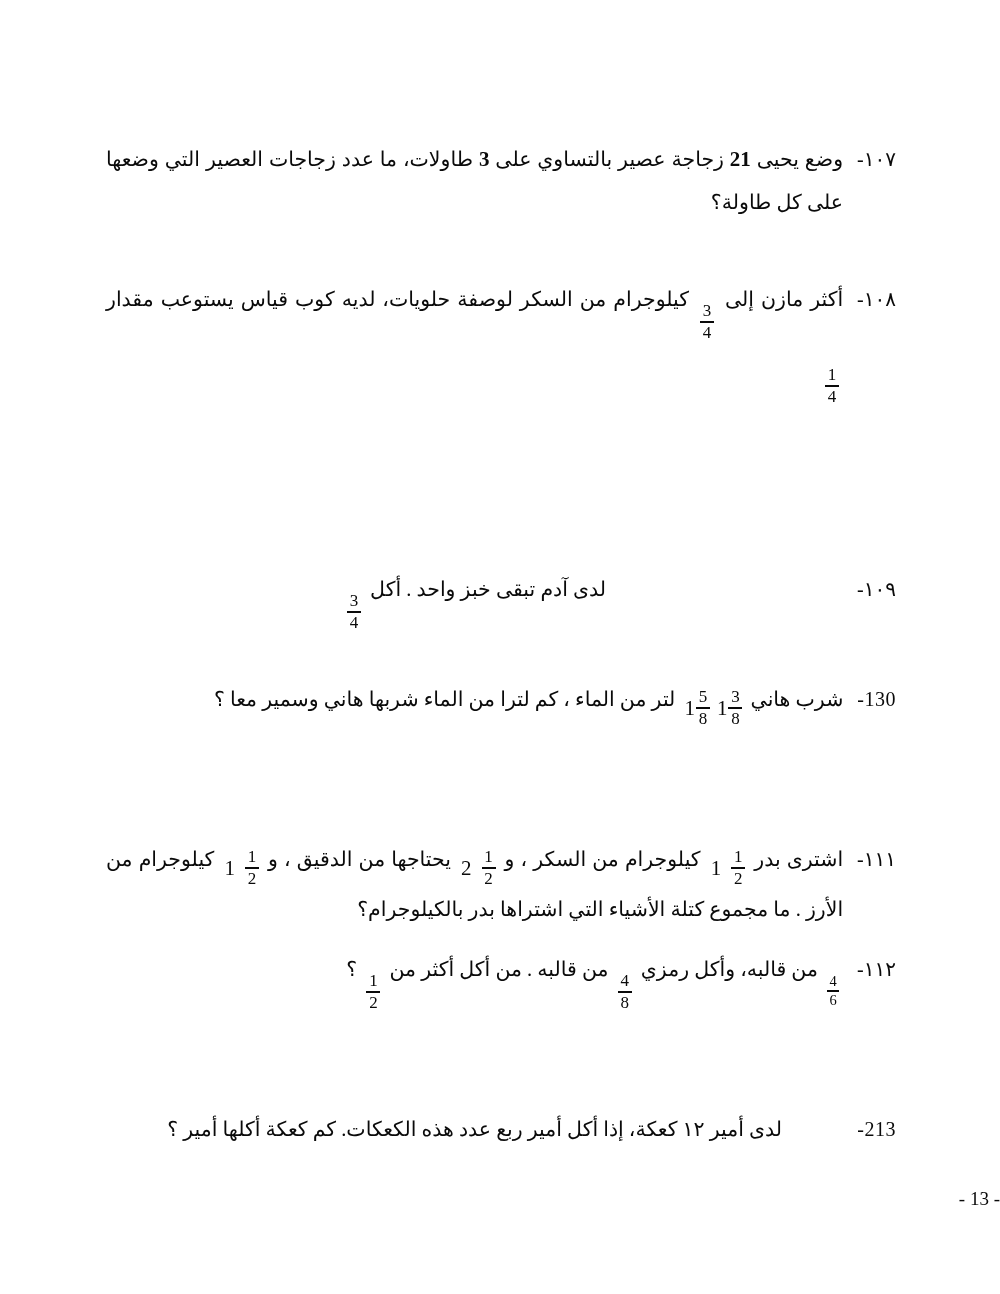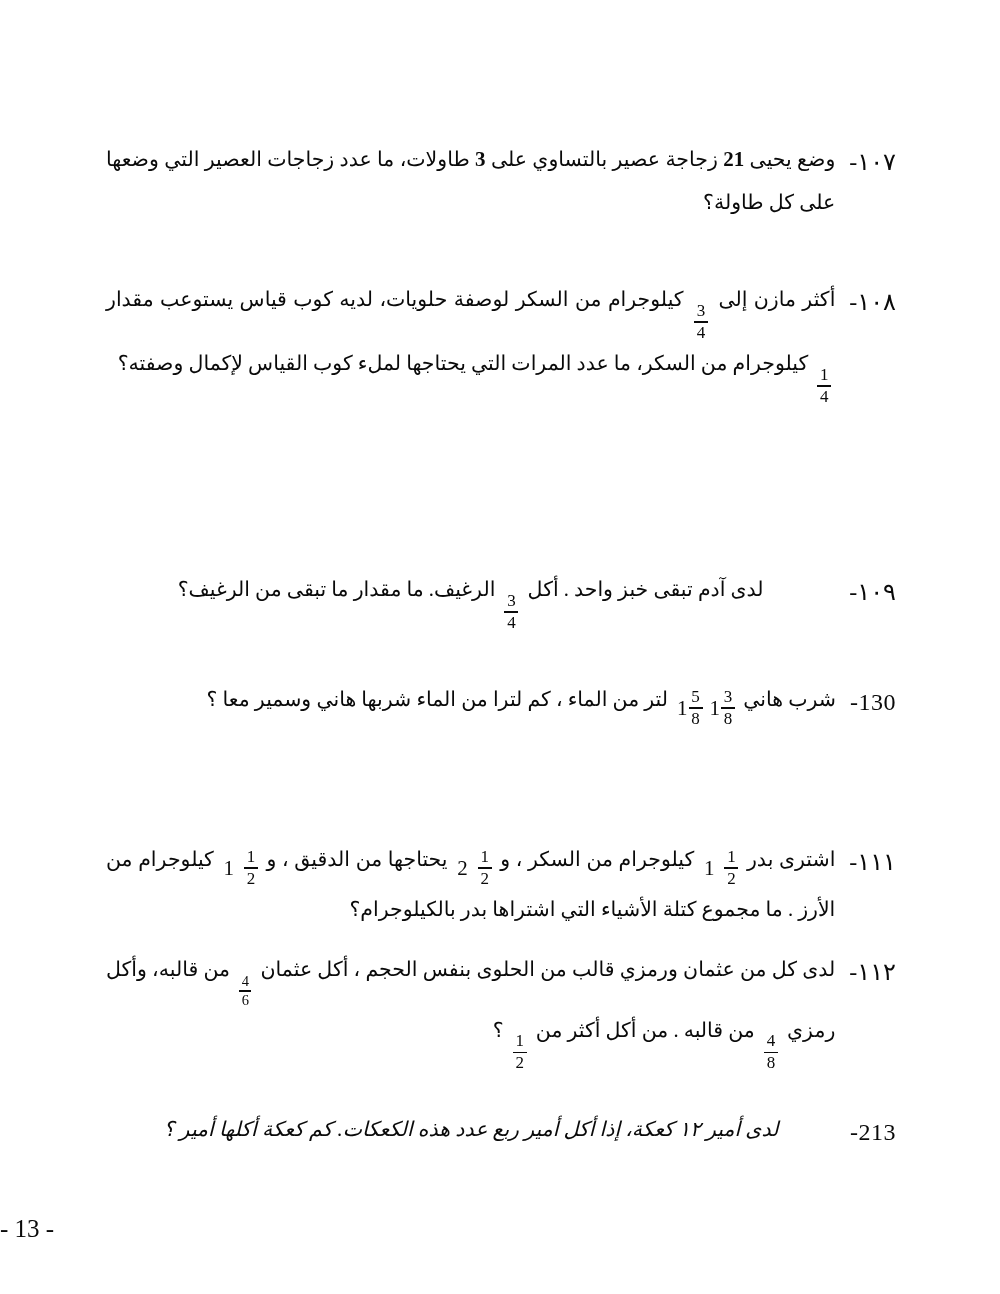--- a/index.html
+++ b/index.html
@@ -25,21 +25,21 @@
   
   .q {
     position: absolute;
     display: flex;
     flex-direction: row;
     align-items: flex-start;
     direction: rtl;
   }
   .q-num {
     flex: 0 0 auto;
-    font-size: 24px;
+    font-size: 20px;
     line-height: 1.9;
     letter-spacing: 0.5px;
     white-space: nowrap;
     padding-top: 2px;
     font-family: "Liberation Serif", "DejaVu Serif", serif;
   }
   .q-body {
     flex: 1 1 auto;
     font-size: 20.5px;
     line-height: 2.05;
@@ -114,25 +114,24 @@
     font-size: 21px;
     font-weight: 700;
   }
 
   
   .footer {
     position: absolute;
     left: 0;
     right: 0;
     top: 1188px;
-    text-align: left;
-    font-size: 25px;
-    direction: ltr;
-    font-family: "Liberation Serif", "DejaVu Serif", serif;
-    margin-top: 27px;
+    text-align: right;
+    font-size: 19px;
+    direction: ltr;
+    font-family: "Liberation Serif", "DejaVu Serif", serif;
   }
 </style>
 </head>
 <body>
 
 <div class="page">
 
   <div class="q" style="top:138px; right:104px; width:790px;">
     <div class="q-num">١٠٧-</div>
     <div class="q-body">
@@ -144,32 +143,32 @@
     <div class="q-num">١٠٨-</div>
     <div class="q-body">
       <span>أكثر مازن إلى </span><span class="frac">
           <span class="num">3</span>
           <span class="bar"></span>
           <span class="den">4</span>
         </span><span> كيلوجرام من السكر لوصفة حلويات،  لديه كوب قياس يستوعب مقدار </span><span class="frac">
           <span class="num">1</span>
           <span class="bar"></span>
           <span class="den">4</span>
-        </span><span> كيلوجرام من السكر، ما عدد المرات التي يحتاجها لملء كوب القياس لإكمال وصفته؟</span>
+        </span>
     </div>
   </div>
 
   <div class="q" style="top:568px; right:104px; width:790px;">
     <div class="q-num">١٠٩-</div>
     <div class="q-body" style="text-align:center; text-align-last:center;">
       <span>لدى آدم تبقى خبز واحد . أكل </span><span class="frac">
           <span class="num">3</span>
           <span class="bar"></span>
           <span class="den">4</span>
-        </span><span> الرغيف.  ما مقدار ما تبقى من الرغيف؟</span>
+        </span>
     </div>
   </div>
 
   <div class="q" style="top:678px; right:104px; width:790px;">
     <div class="q-num">130-</div>
     <div class="q-body">
       <span>شرب هاني </span><span class="mixed">
           <span class="whole">1</span>
           <span class="frac">
             <span class="num">3</span>
@@ -211,38 +210,38 @@
             <span class="bar"></span>
             <span class="den">2</span>
           </span>
         </span><span> كيلوجرام من الأرز . ما مجموع كتلة الأشياء التي اشتراها بدر بالكيلوجرام؟</span>
     </div>
   </div>
 
   <div class="q" style="top:948px; right:104px; width:790px;">
     <div class="q-num">١١٢-</div>
     <div class="q-body">
-      <span>لدى كل من عثمان ورمزي قالب من الحلوى بنفس الحجم ، أكل عثمان </span><span class="frac sm">
+      <span class="frac sm">
           <span class="num">4</span>
           <span class="bar"></span>
           <span class="den">6</span>
         </span><span> من قالبه، وأكل رمزي </span><span class="frac">
           <span class="num">4</span>
           <span class="bar"></span>
           <span class="den">8</span>
         </span><span> من قالبه . من أكل أكثر من </span><span class="frac">
           <span class="num">1</span>
           <span class="bar"></span>
           <span class="den">2</span>
         </span><span> ؟</span>
     </div>
   </div>
 
   <div class="q" style="top:1108px; right:104px; width:790px;">
     <div class="q-num">213-</div>
-    <div class="q-body" style="text-align:right; text-align-last:center;font-style:italic;">
+    <div class="q-body" style="text-align:right; text-align-last:center;">
       <span>لدى أمير </span><span>١٢</span><span> كعكة، إذا أكل أمير ربع عدد هذه الكعكات. كم كعكة أكلها أمير ؟</span>
     </div>
   </div>
 
   <div class="footer">- 13 -</div>
 
 </div>
 
 </body></html>

